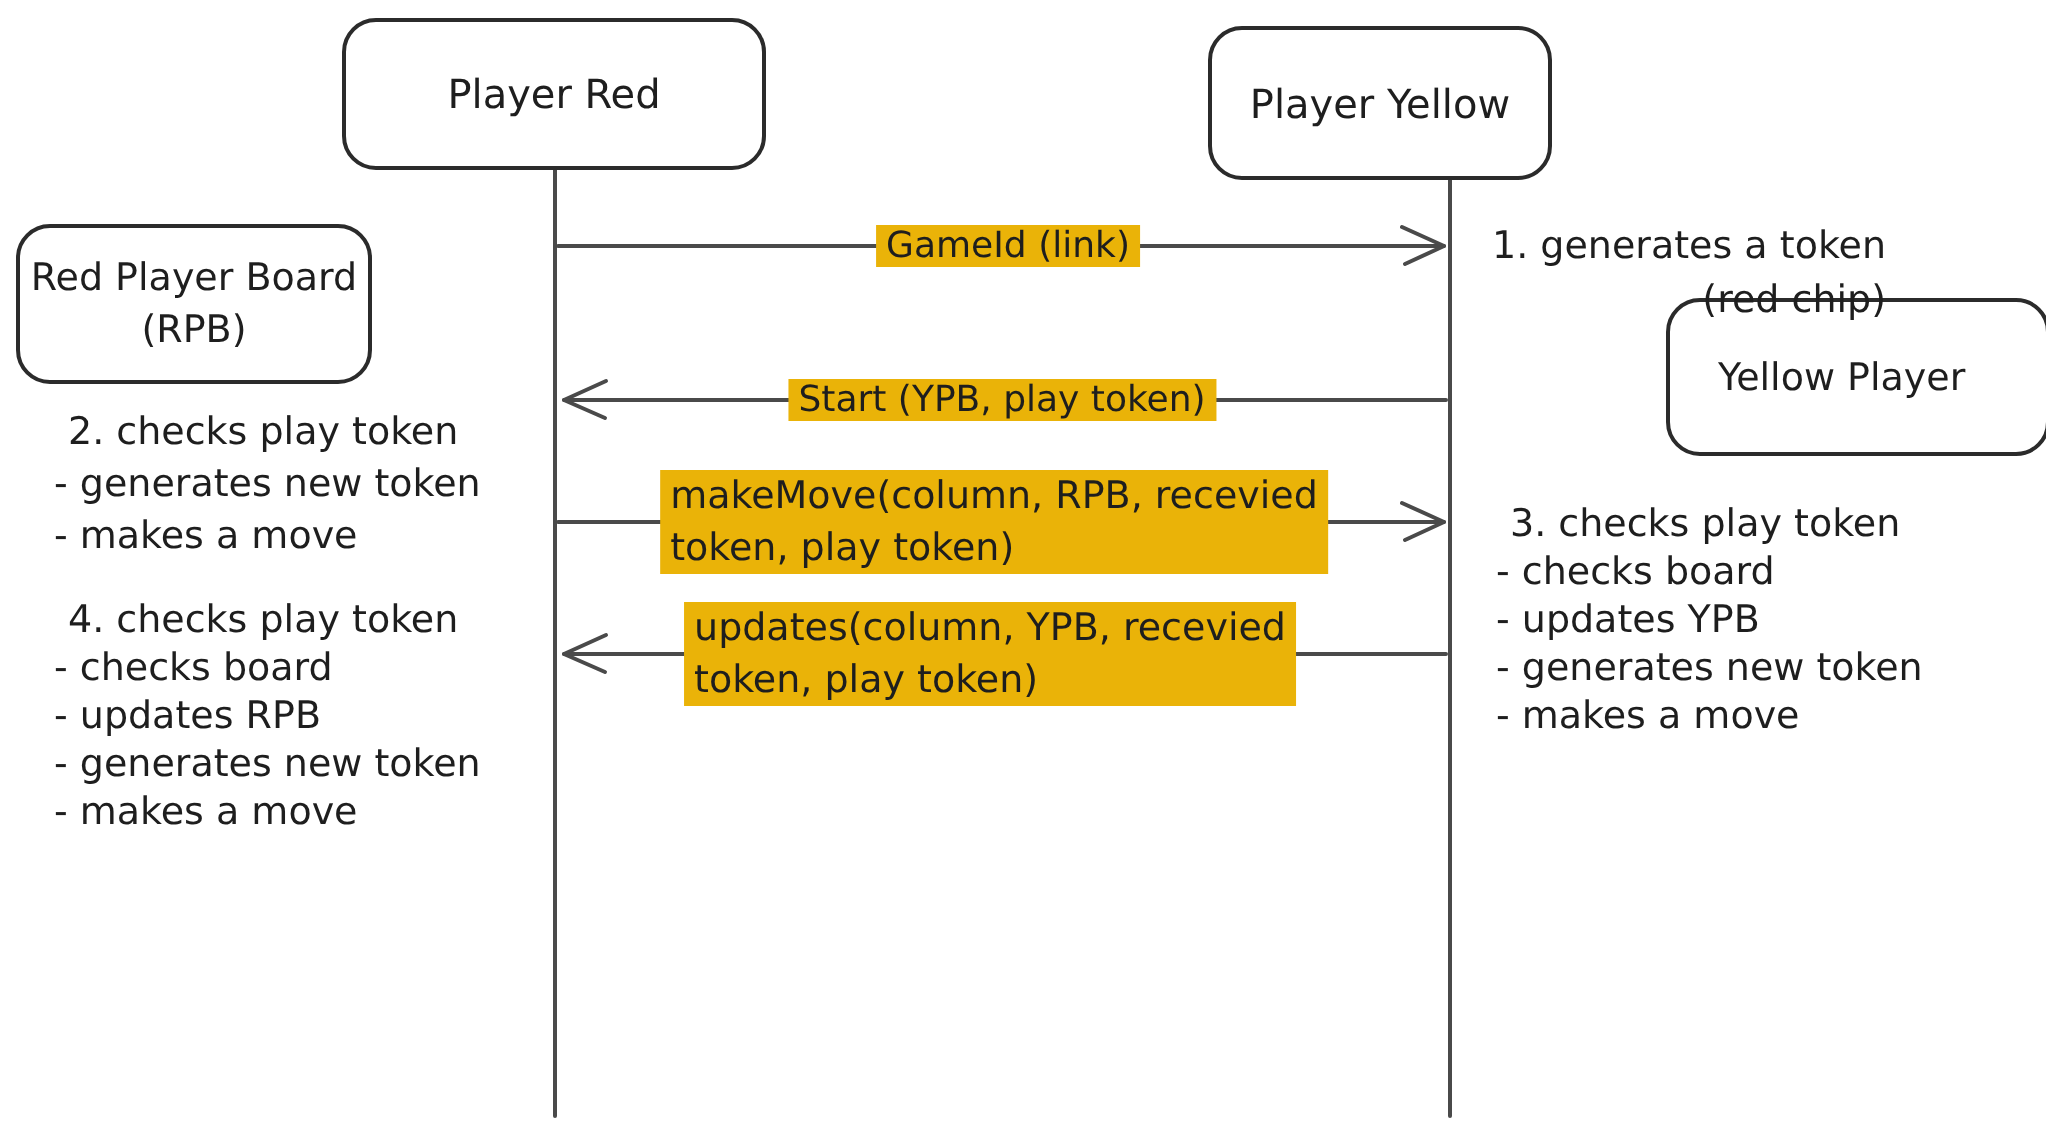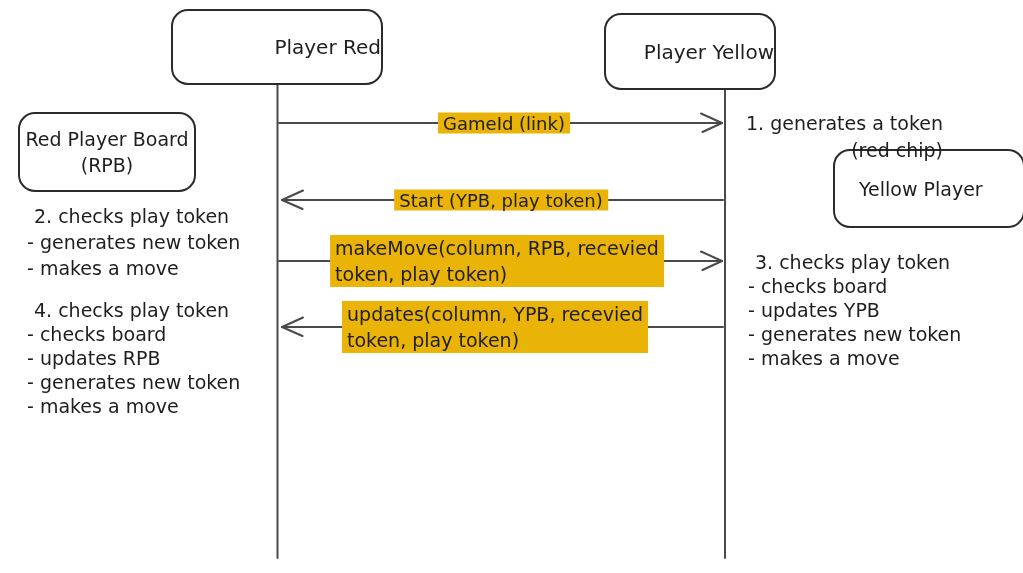--- a/index.html
+++ b/index.html
@@ -9,21 +9,21 @@
   }
   svg.wires{position:absolute;left:0;top:0;width:1023px;height:573px;}
   svg.wires path{stroke:#4a4a4a;stroke-width:2;fill:none;stroke-linecap:round;stroke-linejoin:round;}
 
   .box{
     position:absolute;border:2.2px solid #2b2b2b;border-radius:17px;background:#ffffff;
     display:flex;flex-direction:column;align-items:center;justify-content:center;
     text-align:center;box-sizing:border-box;
   }
   .box .bline{white-space:nowrap;}
-  .actor{font-size:20px;align-items:flex-end;}
+  .actor{font-size:20px;}
   .board{font-size:19px;line-height:26px;}
   .board.left-align{align-items:flex-start;text-align:left;padding-left:24px;}
 
   .msg{
     position:absolute;transform:translate(-50%,-50%);
     background:#eab308;padding:0 5px;font-size:18px;white-space:nowrap;text-align:left;
   }
   .msg.two{font-size:19px;line-height:26px;}
 
   .note{position:absolute;font-size:19px;line-height:24px;white-space:nowrap;}
@@ -57,21 +57,21 @@
   </svg>
 
   <div class="box actor" style="left:171px;top:9px;width:212px;height:76px;">
     <span class="bline">Player Red</span>
   </div>
 
   <div class="box actor" style="left:604px;top:13px;width:172px;height:77px;">
     <span class="bline">Player Yellow</span>
   </div>
 
-  <div class="box board" style="left:18px;top:112px;width:178px;height:80px;">
+  <div class="box board" style="left:8px;top:112px;width:178px;height:80px;">
     <span class="bline">Red Player Board</span>
     <span class="bline">(RPB)</span>
   </div>
 
   <div class="box board left-align" style="left:833px;top:149px;width:192px;height:79px;">
     <span class="bline">Yellow Player</span>
   </div>
 
   <div class="msg" style="left:504px;top:123px;">GameId (link)</div>
 

